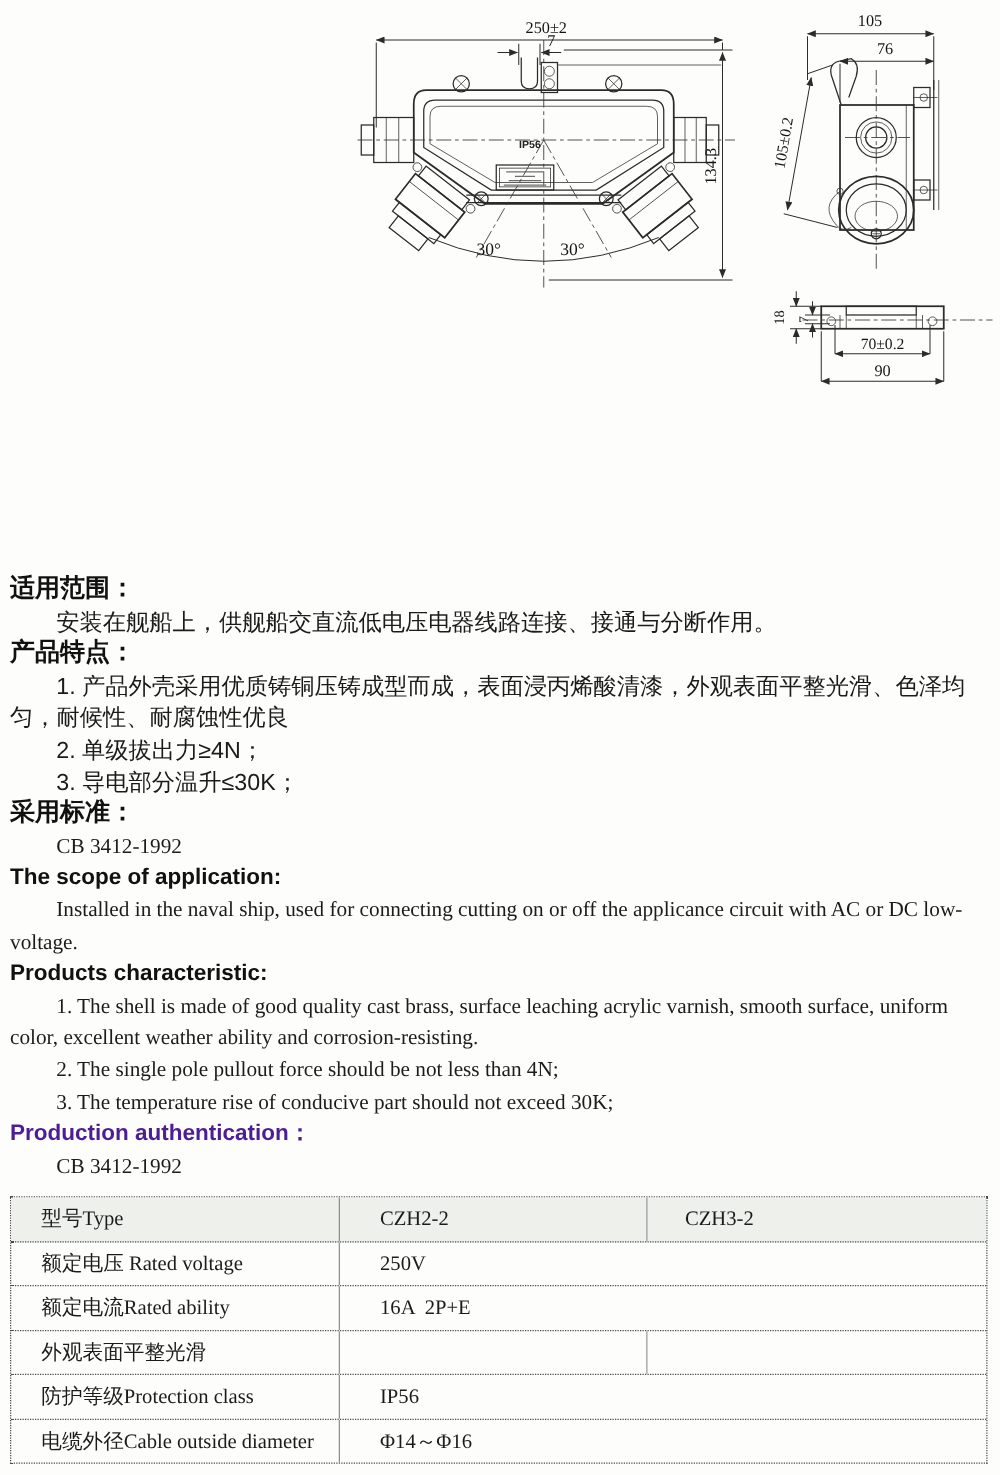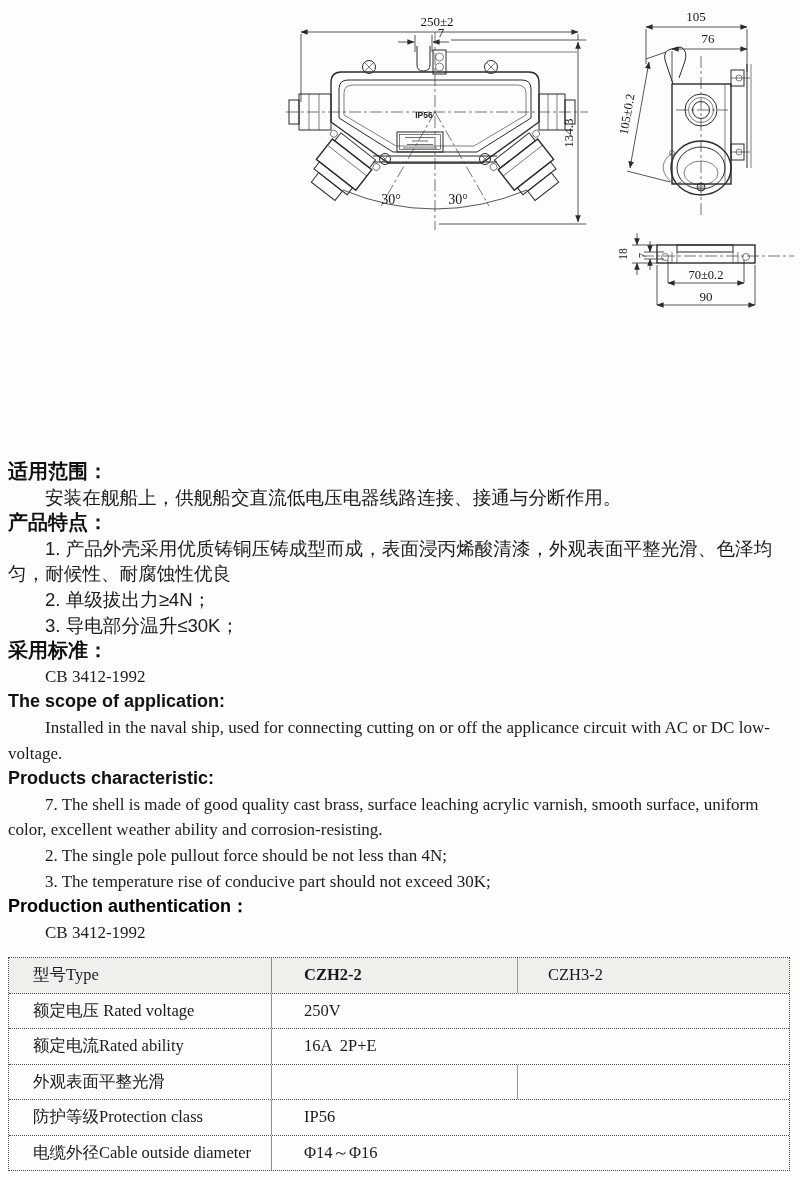--- a/index.html
+++ b/index.html
@@ -19,38 +19,38 @@
   svg text.dt { font:13px "Liberation Serif", serif; fill:#151515; }
   svg text.sm { font:11.5px "Liberation Serif", serif; fill:#151515; }
   svg text.ip { font:bold 8.5px "Liberation Sans", sans-serif; fill:#222; }
   
   .textblock { position:absolute; left:8px; top:459px; width:784px; }
   .textblock h3 {
     margin:0; font-family:"Liberation Sans", sans-serif; font-weight:bold;
     font-size:20px; line-height:25.6px; color:#111;
   }
   .textblock h3.en { font-size:18px; }
-  .textblock h3.auth { color:#000000; }
+  .textblock h3.auth { color:#4c1d95; }
   .textblock p { margin:0; line-height:25.6px; text-indent:37px; }
   .textblock p.cn { font-family:"Liberation Sans", sans-serif; font-size:18.6px; }
   .textblock p.sf { font-family:Liberation Serif, serif; font-size:17px; }
   
   .spec-table {
     position:absolute; left:8px; top:957px; width:782px; height:214px;
     border:1.5px dotted #4a4a4a; box-sizing:border-box;
     display:flex; flex-direction:column;
     font-size:16.5px; font-family:"Liberation Serif", serif;
   }
   .spec-row { flex:1; display:flex; align-items:center; border-bottom:1.2px dotted #4a4a4a; }
   .spec-row:last-child { border-bottom:none; }
   .spec-row.tint { background:#eef0ec; }
   .cell { box-sizing:border-box; height:100%; display:flex; align-items:center; white-space:pre; }
   .cell-label { width:262px; padding-left:24px; }
   .cell-val   { flex:1; padding-left:32px; border-left:1px solid #8f8f8f; }
-  .cell-val2  { width:246px; flex:none;font-weight:bold; }
+  .cell-val2  { width:246px; flex:none; }
   .cell-val3  { flex:1; padding-left:30px; border-left:1px solid #9a9a9a; }
 </style>
 </head>
 <body>
 
 <div class="page">
 
   <svg class="dwg" style="left:281px; top:6px;" width="312" height="228" viewBox="0 0 312 228">
     <defs>
       <marker id="ar1" viewBox="0 0 10 8" refX="9.5" refY="4" markerWidth="9" markerHeight="7" orient="auto-start-reverse">
@@ -281,21 +281,21 @@
     <p class="cn">安装在舰船上，供舰船交直流低电压电器线路连接、接通与分断作用。</p>
     <h3>产品特点：</h3>
     <p class="cn">1. 产品外壳采用优质铸铜压铸成型而成，表面浸丙烯酸清漆，外观表面平整光滑、色泽均匀，耐候性、耐腐蚀性优良</p>
     <p class="cn">2. 单级拔出力≥4N；</p>
     <p class="cn">3. 导电部分温升≤30K；</p>
     <h3>采用标准：</h3>
     <p class="sf">CB 3412-1992</p>
     <h3 class="en">The scope of application:</h3>
     <p class="sf">Installed in the naval ship, used for connecting cutting on or off the applicance circuit with AC or DC low-voltage.</p>
     <h3 class="en">Products characteristic:</h3>
-    <p class="sf">7. The shell is made of good quality cast brass, surface leaching acrylic varnish, smooth surface, uniform color, excellent weather ability and corrosion-resisting.</p>
+    <p class="sf">1. The shell is made of good quality cast brass, surface leaching acrylic varnish, smooth surface, uniform color, excellent weather ability and corrosion-resisting.</p>
     <p class="sf">2. The single pole pullout force should be not less than 4N;</p>
     <p class="sf">3. The temperature rise of conducive part should not exceed 30K;</p>
     <h3 class="en auth">Production authentication：</h3>
     <p class="sf">CB 3412-1992</p>
   </div>
 
   <div class="spec-table">
     <div class="spec-row tint">
       <div class="cell cell-label">型号Type</div>
       <div class="cell cell-val cell-val2">CZH2-2</div>

